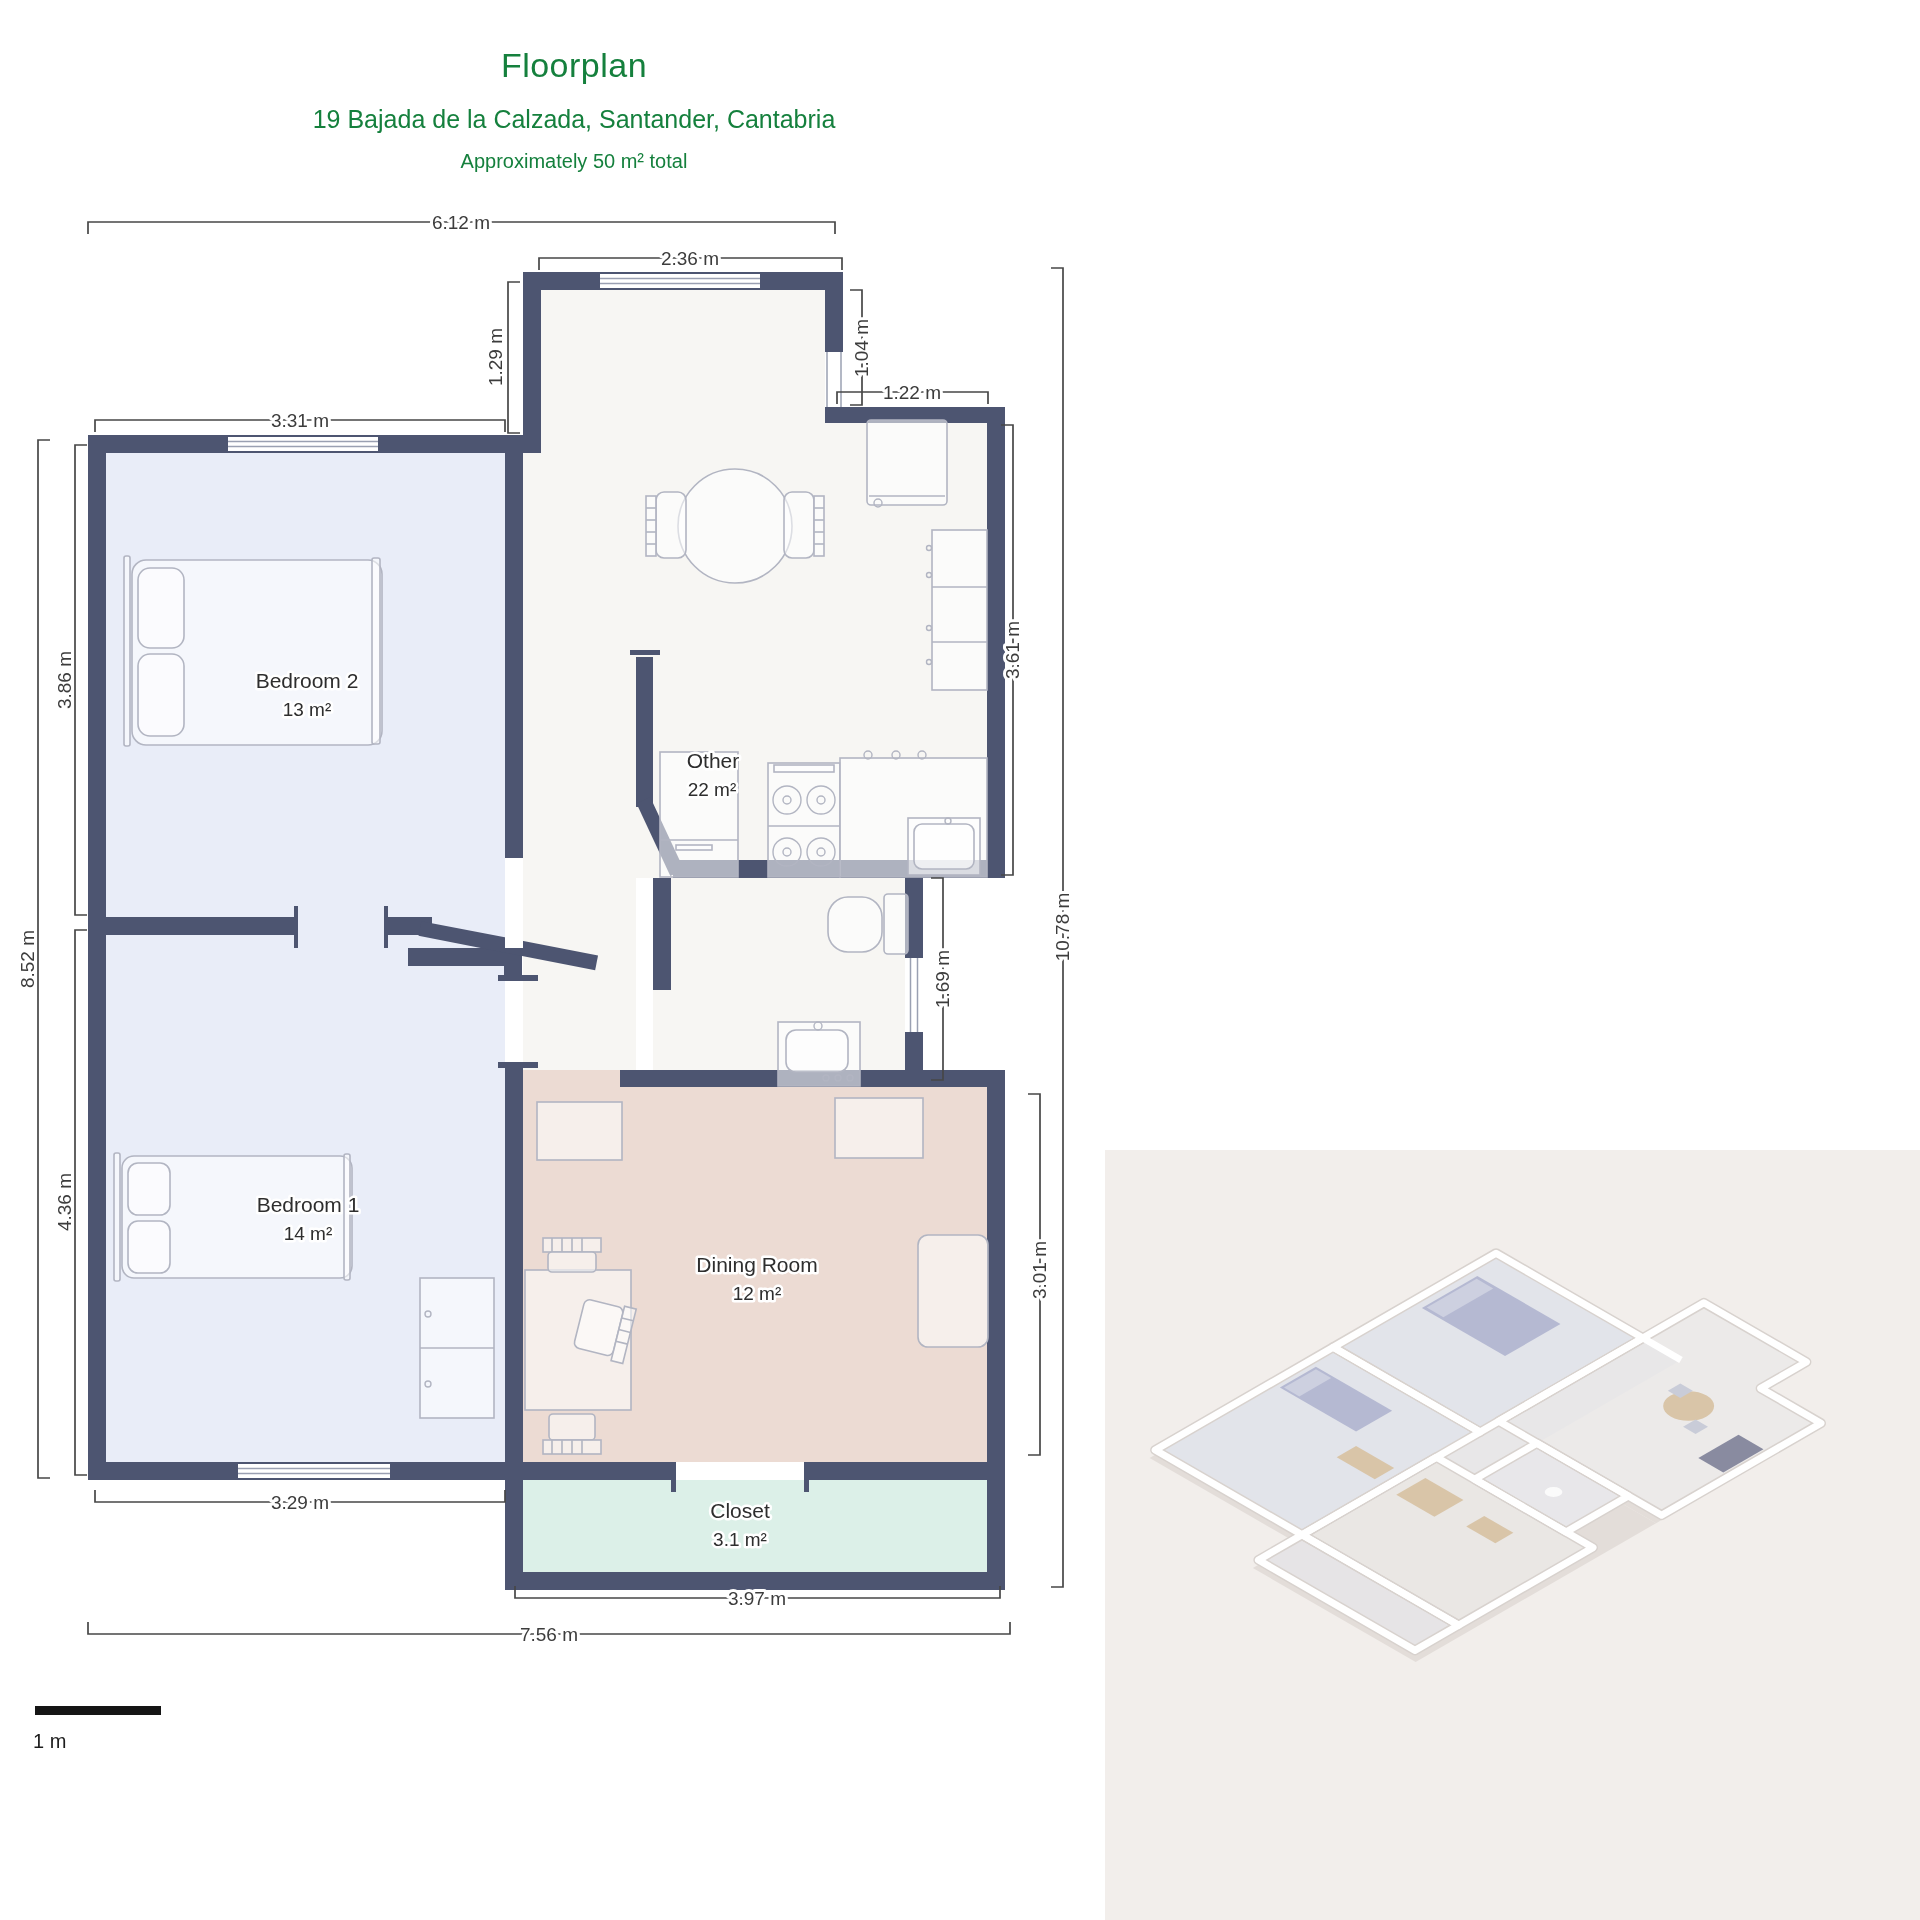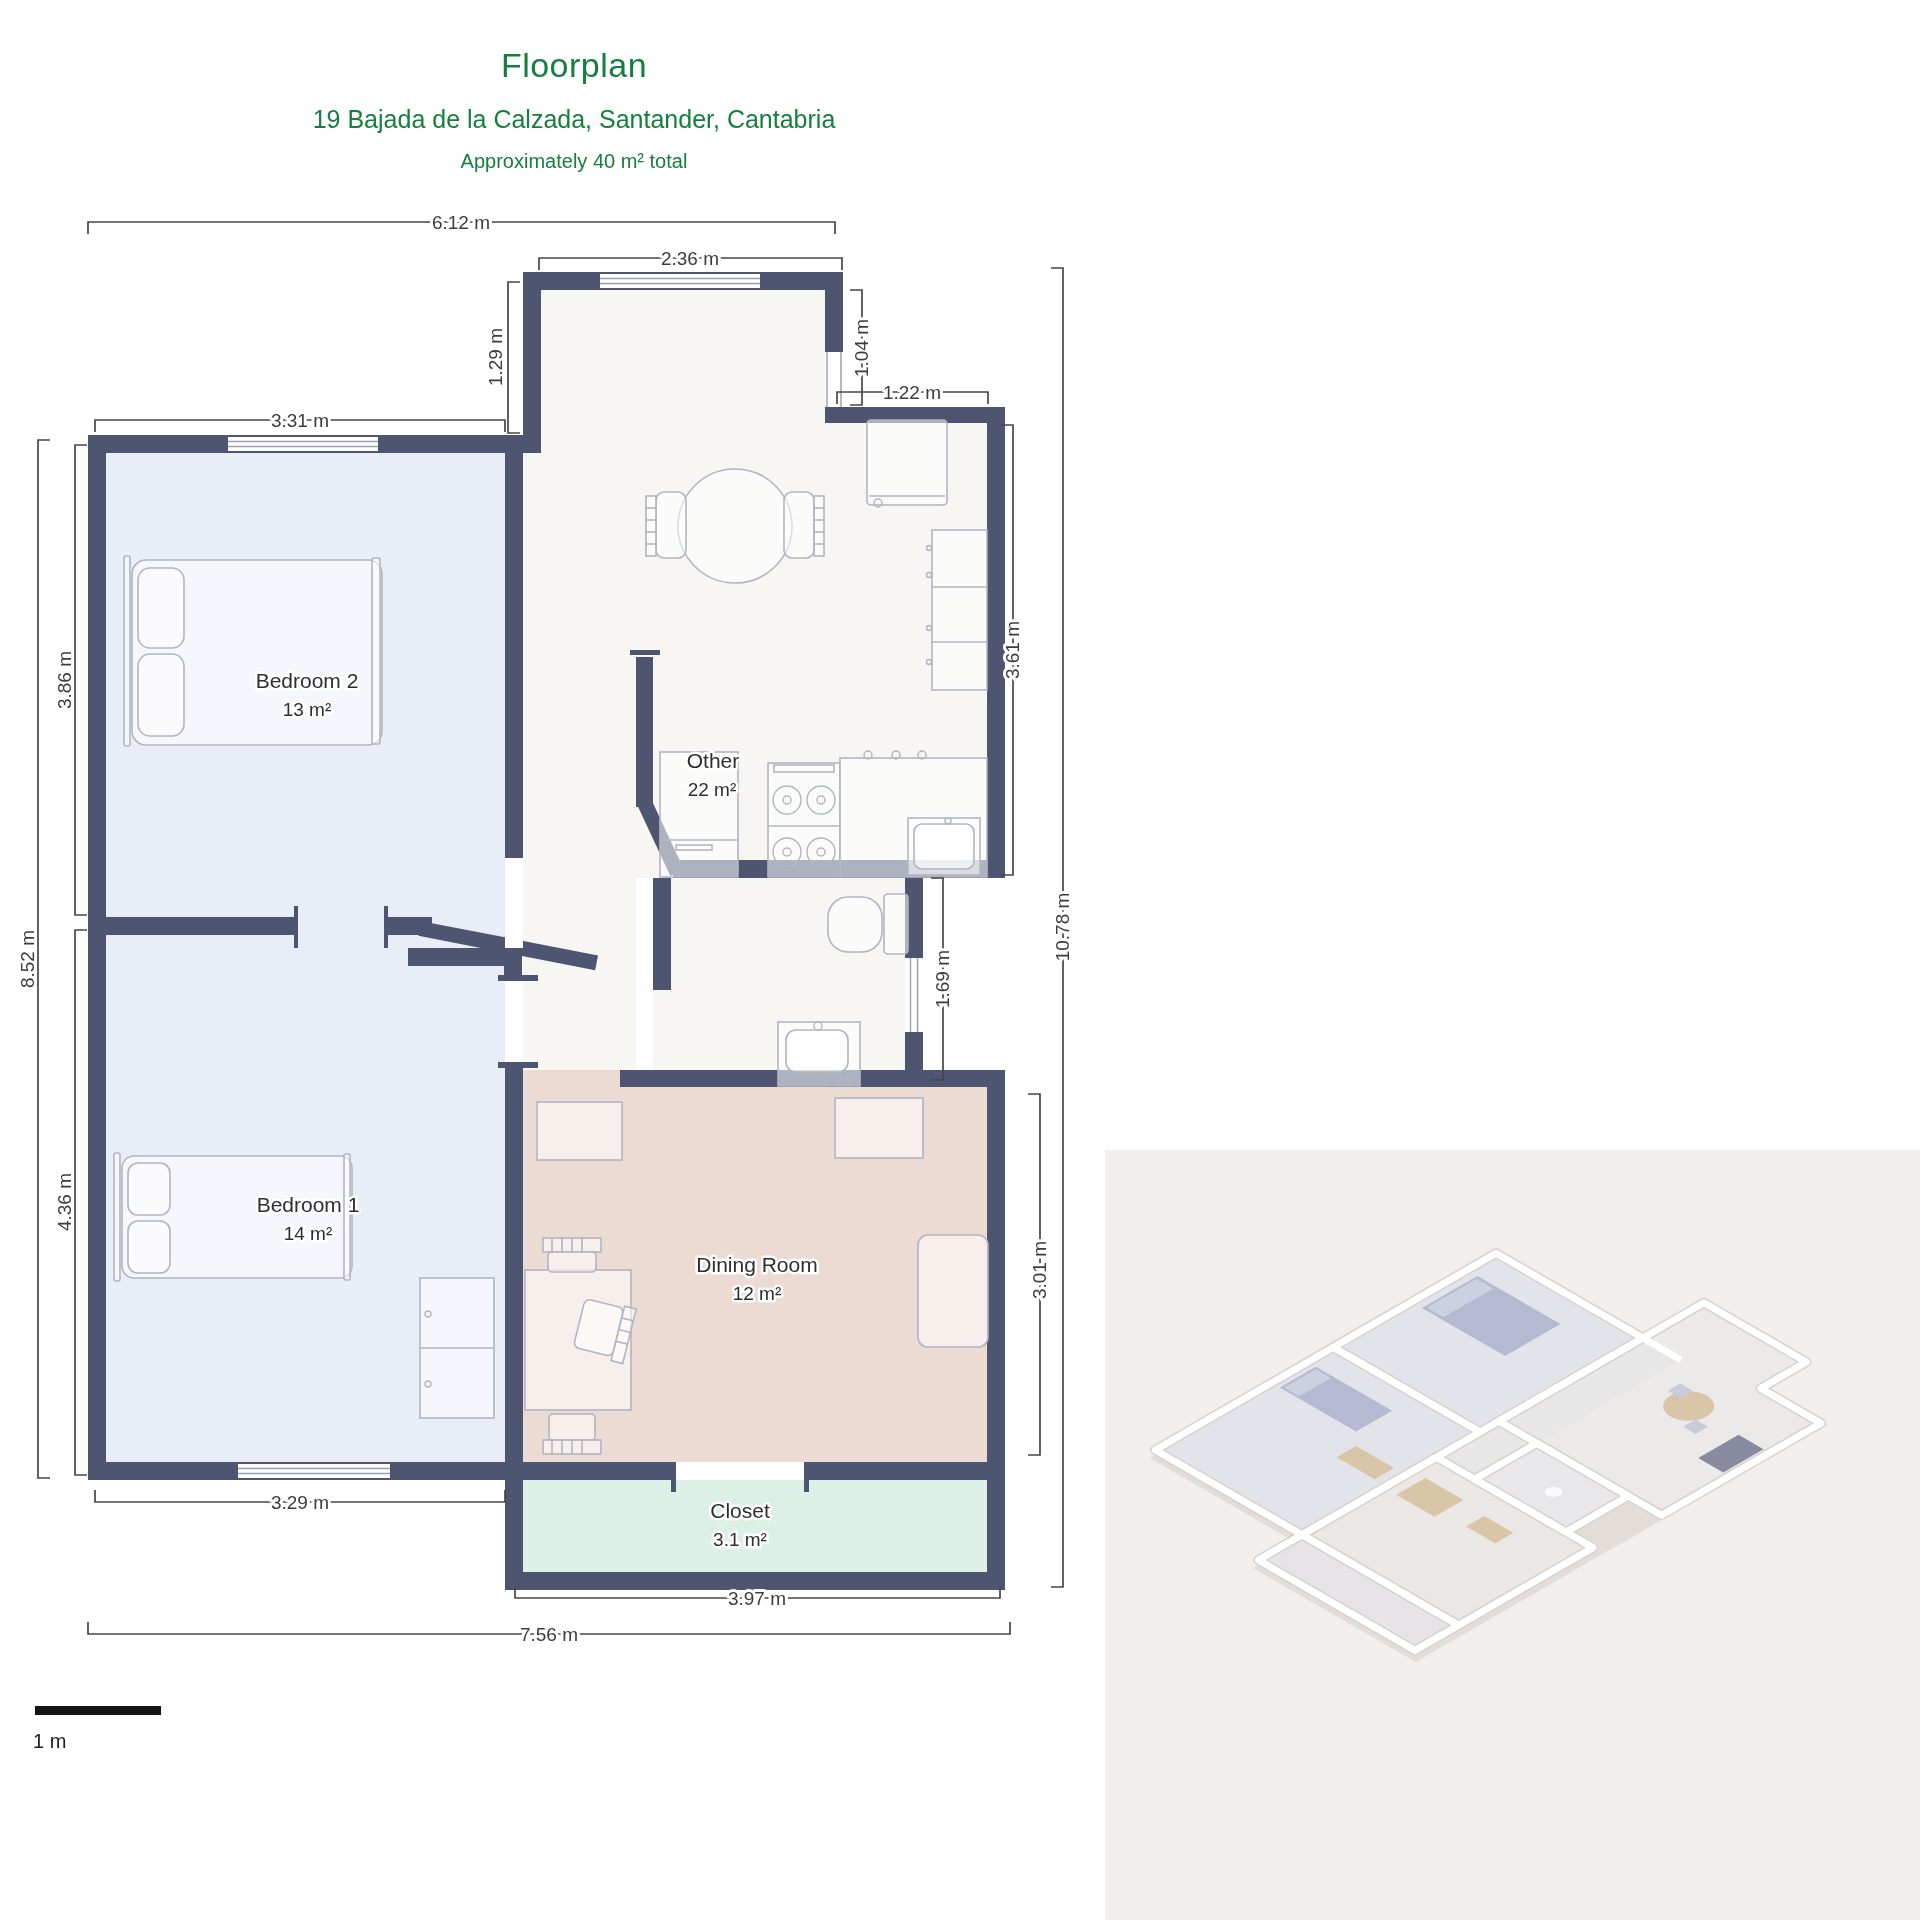--- a/index.html
+++ b/index.html
@@ -26,21 +26,21 @@
   .scaletext{font-size:20px;fill:#1d1d1d;text-anchor:start;}
   .iso-wall{fill:none;stroke:#ffffff;stroke-width:7;stroke-linejoin:round;vector-effect:non-scaling-stroke;}
   .iso-shadow{fill:none;stroke:#d8d2ce;stroke-width:10;stroke-linejoin:round;vector-effect:non-scaling-stroke;}
 </style>
 </head>
 <body>
 
 <div class="header">
   <div class="title">Floorplan</div>
   <div class="address">19 Bajada de la Calzada, Santander, Cantabria</div>
-  <div class="areanote">Approximately 40 m² total</div>
+  <div class="areanote">Approximately 50 m² total</div>
 </div>
 
 <svg width="1920" height="1920" viewBox="0 0 1920 1920">
 
   <g>
 
     <rect class="fill-bed" x="106" y="453" width="399" height="1009"></rect>
     <polygon class="fill-kitchen" points="541,290 825,290 825,423 987,423 987,878 541,878"></polygon>
     <rect class="fill-kitchen" x="523" y="453" width="113" height="627"></rect>
     <rect class="fill-kitchen" x="653" y="878" width="252" height="195"></rect>

